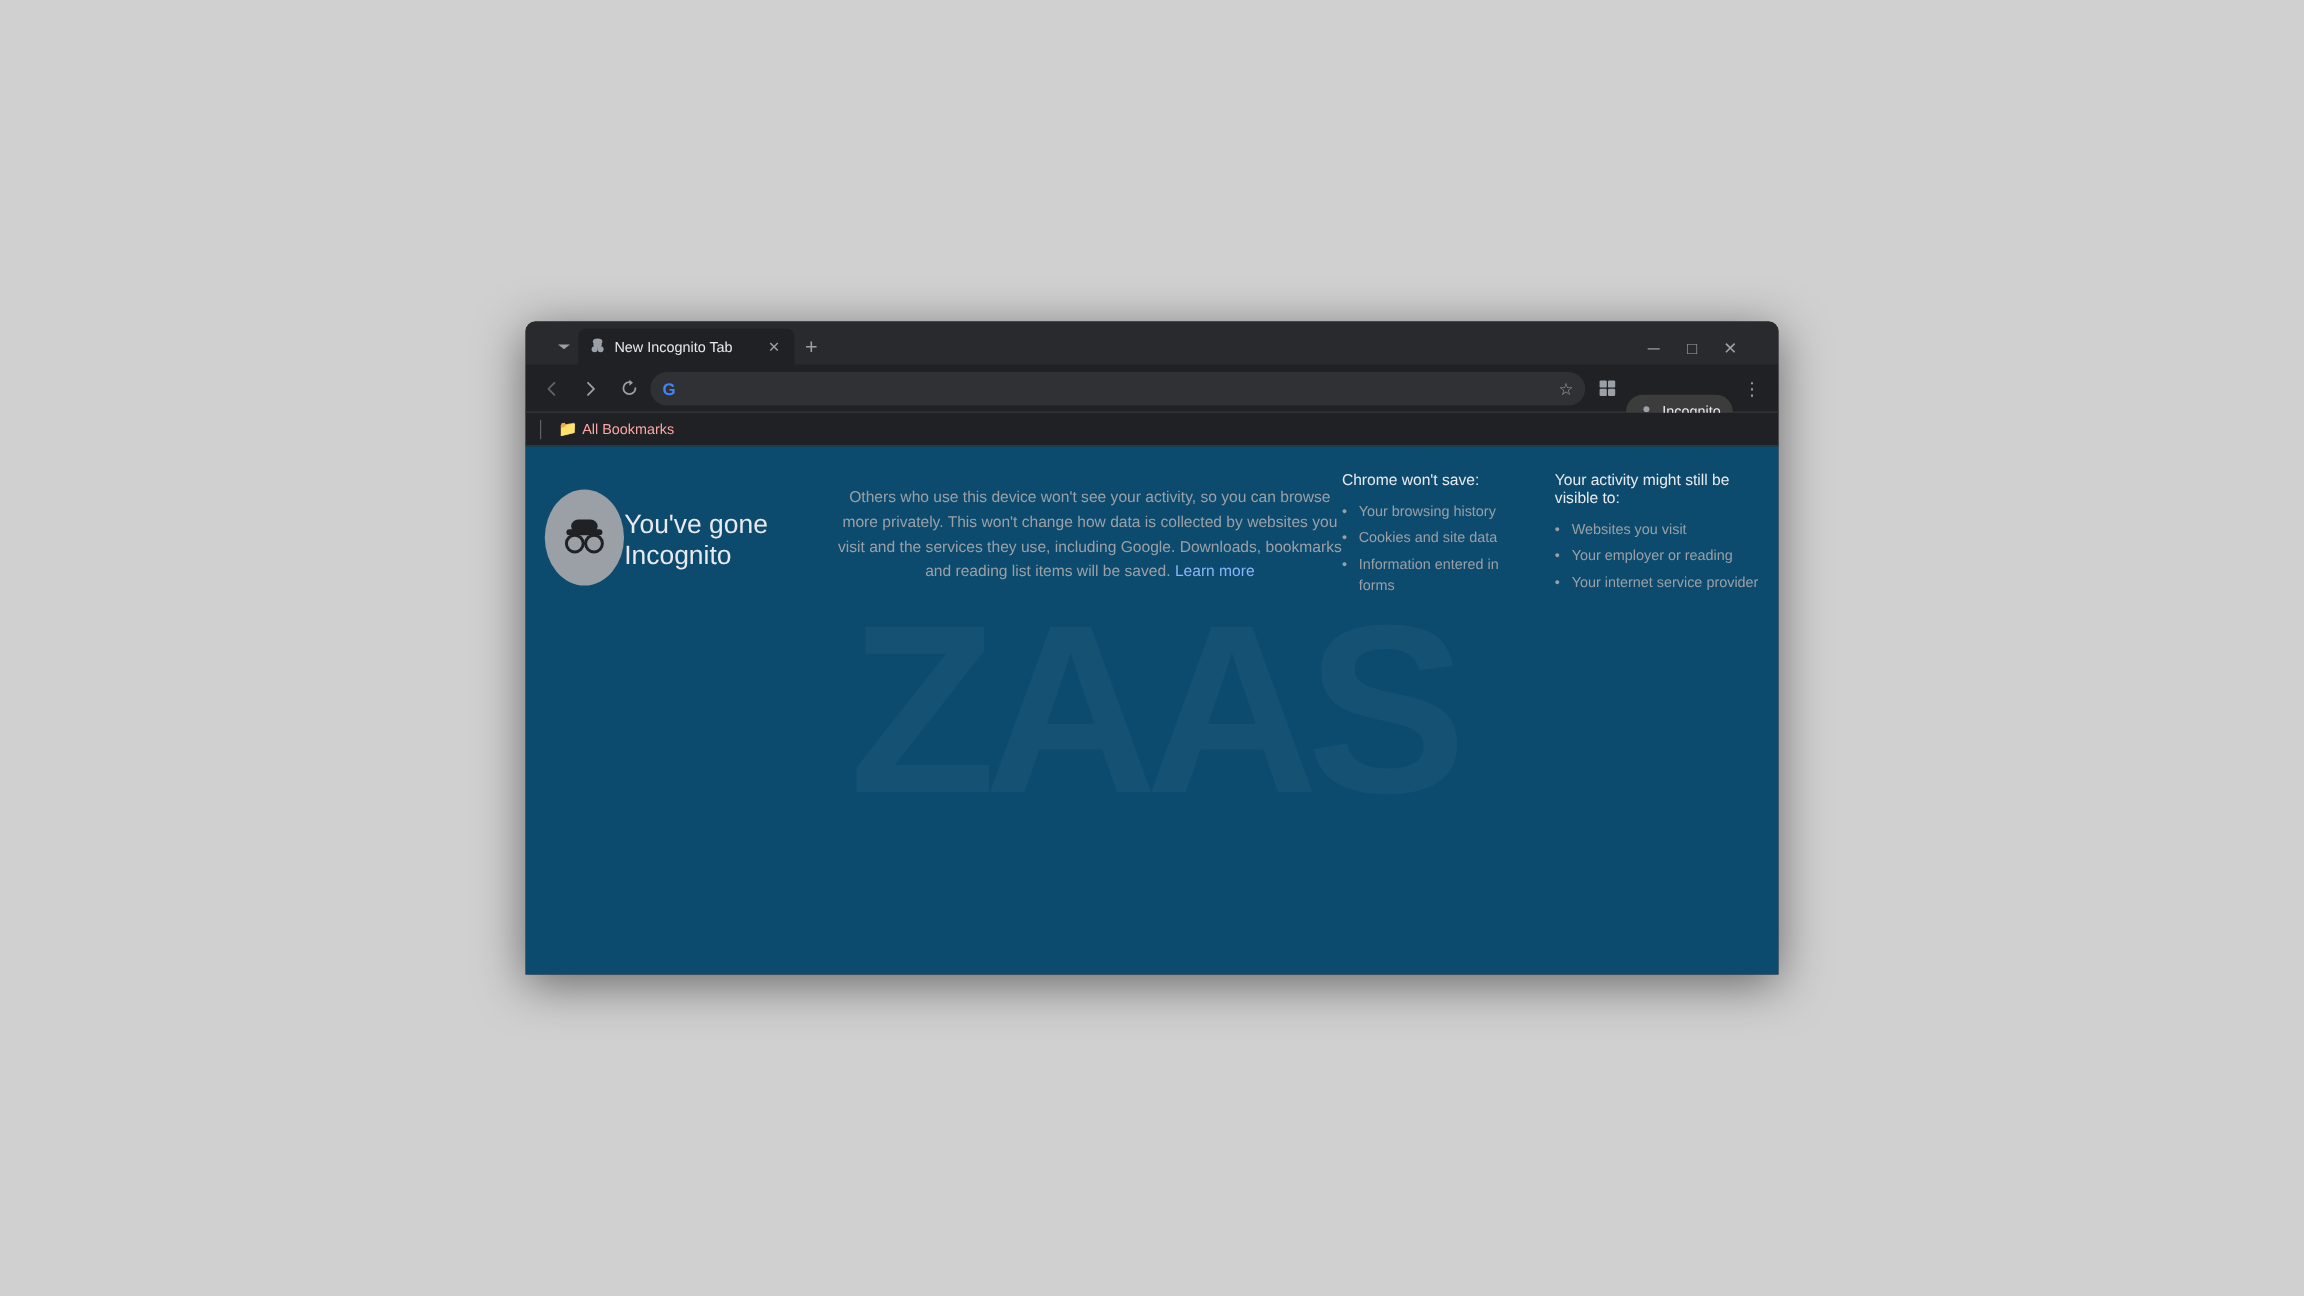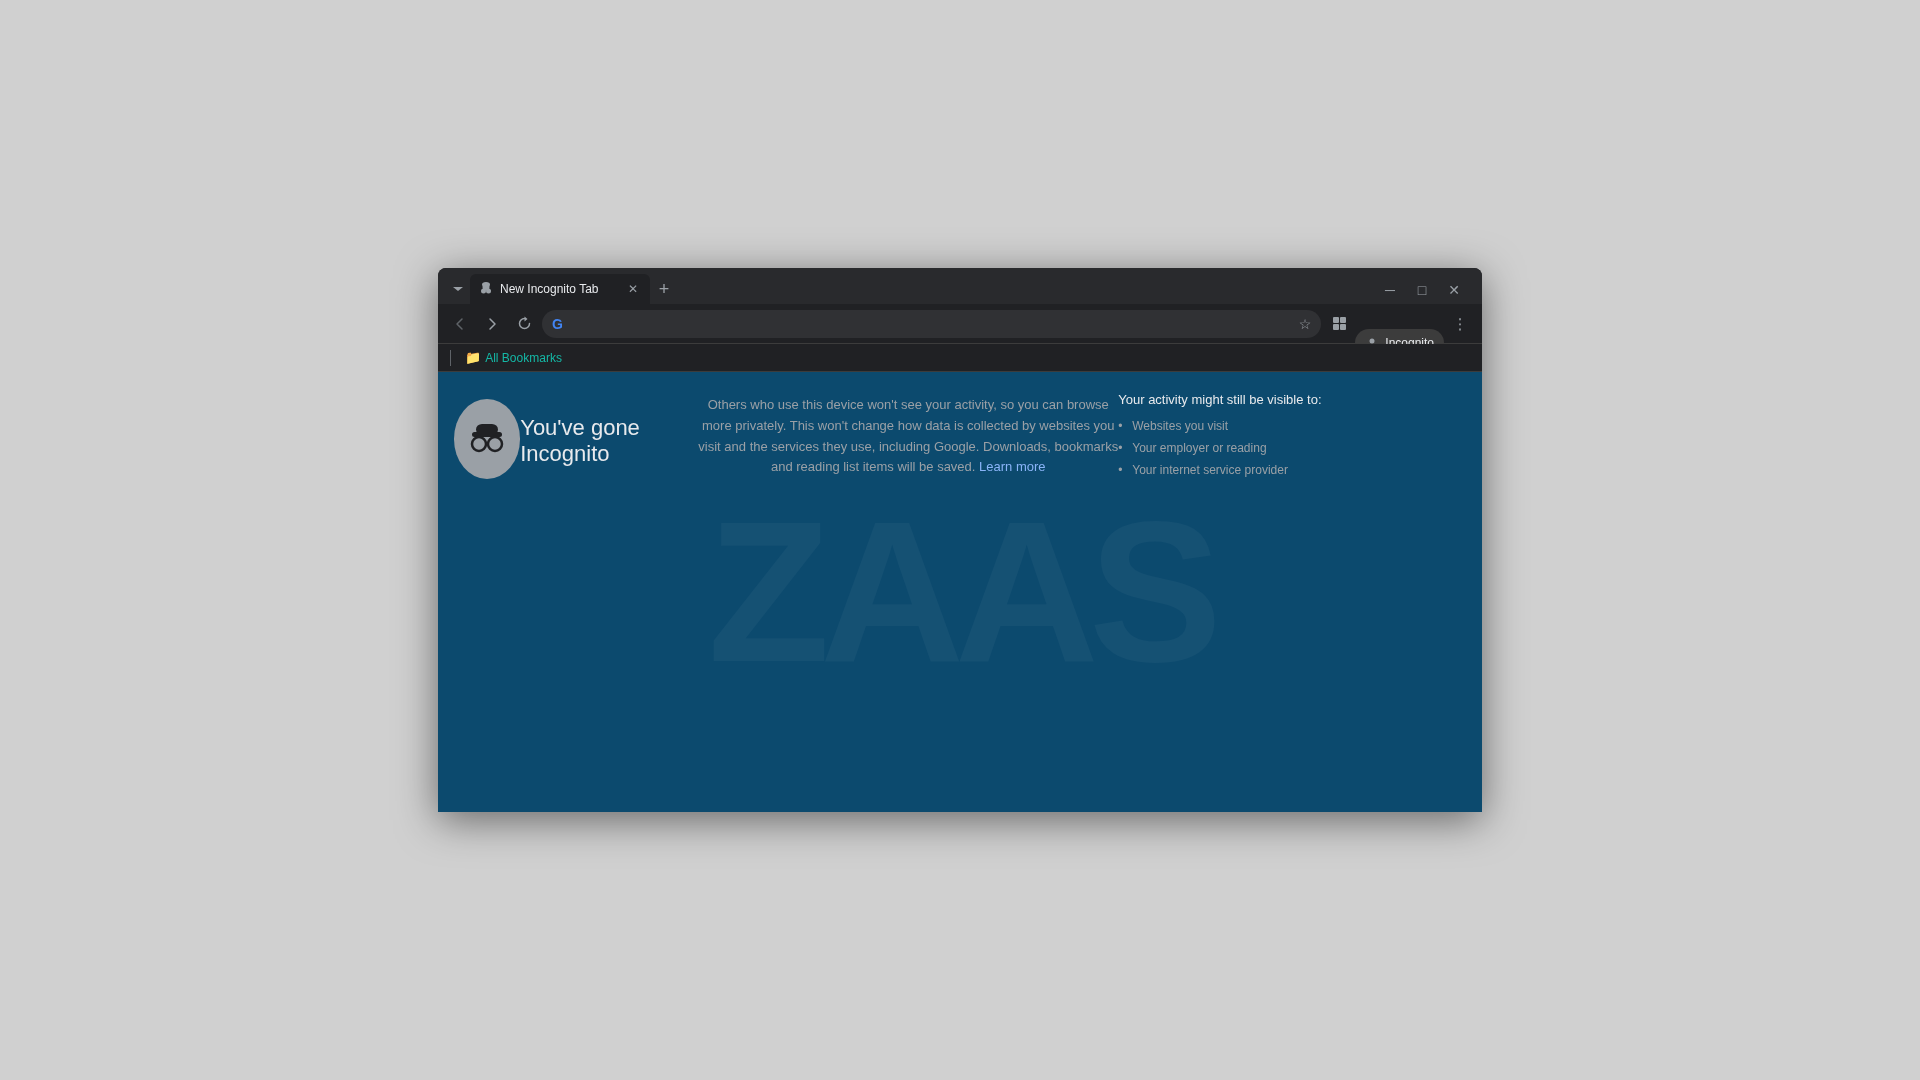--- a/index.html
+++ b/index.html
@@ -22,21 +22,21 @@
       display: flex;
       flex-direction: column;
       position: relative;
     }
     
     .tab-bar {
       background: #292a2d;
       height: 36px;
       display: flex;
       align-items: flex-end;
-      padding: 0 8px;
+      padding: 0 20px;
       border-radius: 8px 8px 0 0;
       flex-shrink: 0;
     }
     .tab-bar-left {
       display: flex;
       align-items: center;
     }
     .tab-dropdown {
       width: 24px;
       height: 28px;
@@ -221,21 +221,21 @@
       padding: 2px 6px;
       border-radius: 10px;
       cursor: pointer;
     }
     .bookmarks-folder-icon {
       font-size: 13px;
       color: #9aa0a6;
     }
     .bookmarks-folder-label {
       font-size: 12px;
-      color: #14b8a6;
+      color: #fca5a5;
     }
     
     .main-content {
       flex: 1;
       background: #0c4a6e;
       display: flex;
       flex-direction: column;
       align-items: center;
       justify-content: flex-start;
       padding: 20px 16px 16px;
@@ -481,20 +481,28 @@
 
       <h1 class="incognito-heading">You've gone Incognito</h1>
 
       <p class="incognito-description">
         <span>Others who use this device won't see your activity, so you can browse more privately. This won't change how data is collected by websites you visit and the services they use, including Google. Downloads, bookmarks and reading list items will be saved.</span>
         <a href="#">Learn more</a>
       </p>
 
       <div class="incognito-columns">
         <div class="incognito-col">
+          <h3>Chrome won't save:</h3>
+          <ul>
+            <li>Your browsing history</li>
+            <li>Cookies and site data</li>
+            <li>Information entered in forms</li>
+          </ul>
+        </div>
+        <div class="incognito-col">
           <h3>Your activity might still be visible to:</h3>
           <ul>
             <li>Websites you visit</li>
             <li>Your employer or reading</li>
             <li>Your internet service provider</li>
           </ul>
         </div>
       </div>
 
 

